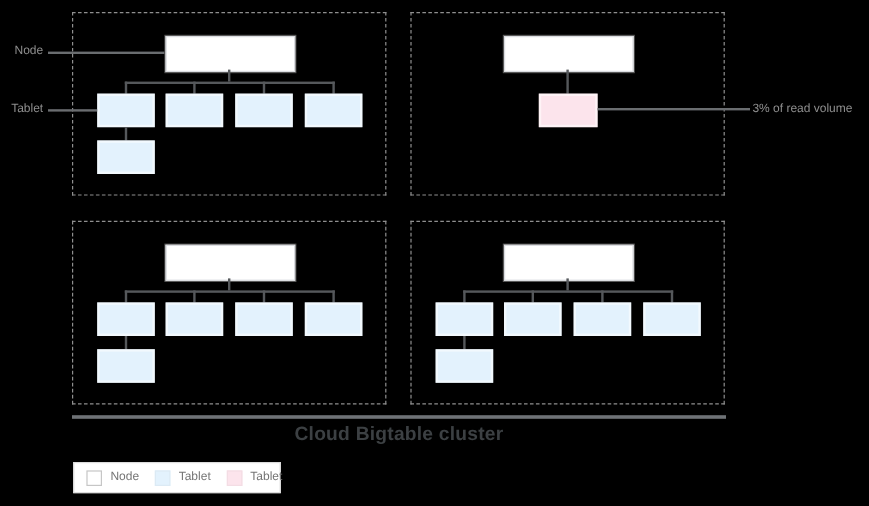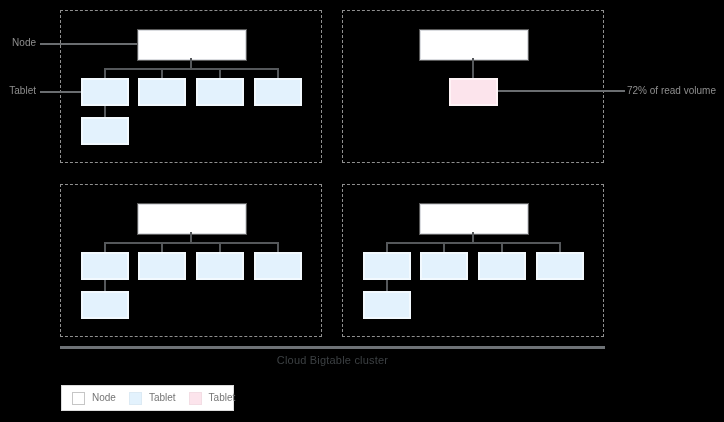--- a/index.html
+++ b/index.html
@@ -40,21 +40,21 @@
   .ann-lbl {
     position:absolute; color:#8e8e8e; font-size:10px; line-height:10px;
     white-space:nowrap;
   }
   .right { text-align:right; }
 
   
   .cluster-line { position:absolute; left:60px; top:346px; width:545px; height:2.5px; background:#6e7276; }
   .caption {
     position:absolute; left:60px; top:354px; width:545px; text-align:center;
-    color:#3c4043; font-size:11px; font-weight:normal; letter-spacing:0.2px;
+    color:#3c4043; font-size:16px; font-weight:bold; letter-spacing:0.2px;
   }
 
   
   .legend {
     position:absolute; left:61px; top:385px; width:173px; height:26px;
     background:#ffffff; border:1px solid #dcdcdc; box-sizing:border-box;
     display:flex; align-items:center; padding-left:10px; gap:13px;
   }
   .legend-item { display:flex; align-items:center; gap:7px; }
   .legend-item span { color:#757575; font-size:10px; line-height:10px; }
@@ -119,21 +119,21 @@
     <div class="tablet" style="left: 20px; top: 106px; background: rgb(227, 242, 253);"></div>
   </div>
 
   <div class="ann-lbl right" style="left:4px;top:38px;width:32px">Node</div>
   <div class="ann-ln" style="left:40px;top:43px;width:97px"></div>
 
   <div class="ann-lbl right" style="left:4px;top:86px;width:32px">Tablet</div>
   <div class="ann-ln" style="left:40px;top:91px;width:41px"></div>
 
   <div class="ann-ln" style="left:498px;top:90px;width:127px"></div>
-  <div class="ann-lbl" style="left:627px;top:86px">72% of read volume</div>
+  <div class="ann-lbl" style="left:627px;top:86px">3% of read volume</div>
 
   <div class="cluster-line"></div>
   <div class="caption">Cloud Bigtable cluster</div>
 
   <div class="legend">
     <div class="legend-item">
       <div class="swatch" style="background: rgb(255, 255, 255);"></div>
       <span>Node</span>
     </div>
     <div class="legend-item">

